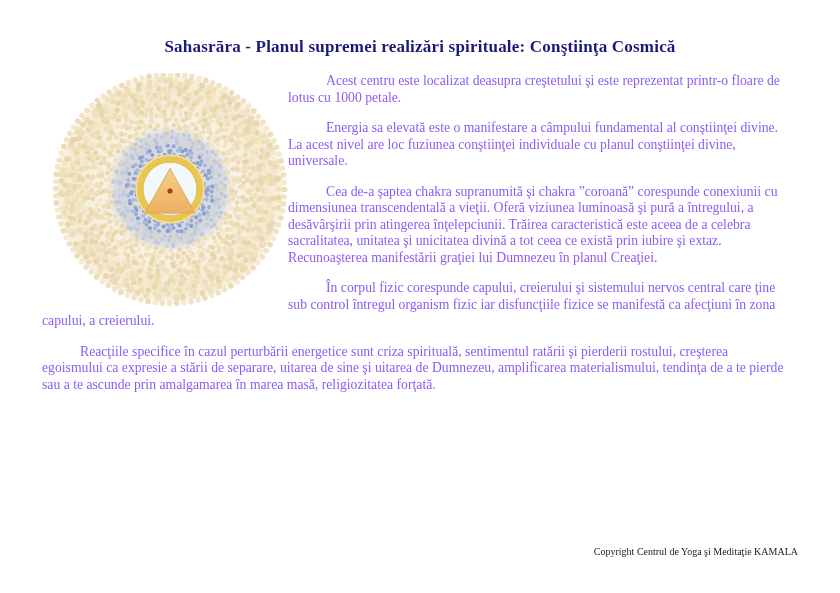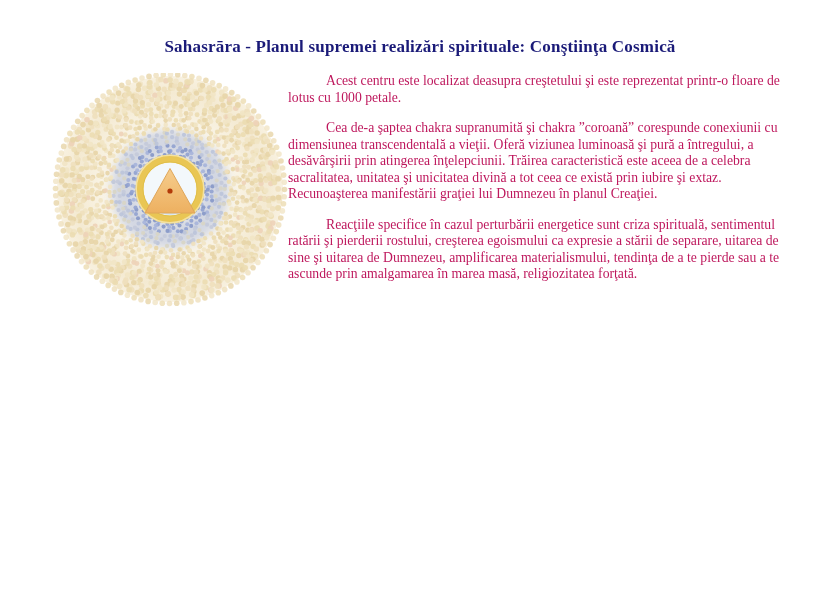--- a/index.html
+++ b/index.html
@@ -5,21 +5,21 @@
   html,body{margin:0;padding:0;background:#ffffff;}
   .slide{
     width:840px;height:593px;position:relative;background:#ffffff;
     font-family:"Liberation Serif","DejaVu Serif",serif;overflow:hidden;
   }
   .title{
     margin:0;padding:37px 20px 0;text-align:center;
     font-size:17px;font-weight:bold;color:#1a1a78;letter-spacing:.2px;
   }
   .body{
-    margin:16px 48px 0 42px;color:#be185d;
+    margin:16px 48px 0 42px;color:#8b5cf6;
     font-size:13.7px;line-height:16.5px;text-align:left;
   }
   .body p{margin:0 0 14px;text-indent:38px;}
   .mandala{float:left;width:246px;height:236px;margin:0;padding:0;}
   .copyright{
     position:absolute;right:42px;bottom:36px;
     font-size:10px;color:#1c1c1c;
   }
 </style>
 </head>
@@ -1647,17 +1647,20 @@
           <circle cx="128" cy="116" r="33.8" fill="none" stroke="#f6e6ae" stroke-width="1.5" opacity="0.85"></circle>
           <circle cx="128" cy="116" r="27" fill="none" stroke="#d9b93e" stroke-width="1" opacity="0.6"></circle>
           <circle cx="128" cy="116" r="26" fill="#f3f8fb"></circle>
           <path d="M106.1,130 A26,26 0 0 0 149.9,130 Z" fill="#cde0f0" opacity="0.85"></path>
           <polygon points="128,95.5 153,140 103,140" fill="url(#trig)" stroke="#dfa659" stroke-width="1" stroke-linejoin="round"></polygon>
           <circle cx="128" cy="118" r="2.6" fill="#b23a08"></circle>
         </svg>
     </figure>
 
     <p>Acest centru este localizat deasupra creştetului şi este reprezentat printr-o floare de lotus cu 1000 petale.</p>
+    <p>Energia sa elevată este o manifestare a câmpului fundamental al conştiinţei divine. La acest nivel are loc fuziunea conştiinţei individuale cu planul conştiinţei divine, universale.</p>
     <p>Cea de-a şaptea chakra supranumită şi chakra ”coroană” corespunde conexiunii cu dimensiunea transcendentală a vieţii. Oferă viziunea luminoasă şi pură a întregului, a desăvârşirii prin atingerea înţelepciunii. Trăirea caracteristică este aceea de a celebra sacralitatea, unitatea şi unicitatea divină a tot ceea ce există prin iubire şi extaz. Recunoaşterea manifestării graţiei lui Dumnezeu în planul Creaţiei.</p>
+    <p>În corpul fizic corespunde capului, creierului şi sistemului nervos central care ţine sub control întregul organism fizic iar disfuncţiile fizice se manifestă ca afecţiuni în zona capului, a creierului.</p>
     <p>Reacţiile specifice în cazul perturbării energetice sunt criza spirituală, sentimentul ratării şi pierderii rostului, creşterea egoismului ca expresie a stării de separare, uitarea de sine şi uitarea de Dumnezeu, amplificarea materialismului, tendinţa de a te pierde sau a te ascunde prin amalgamarea în marea masă, religiozitatea forţată.</p>
   </div>
 
+  <div class="copyright">Copyright Centrul de Yoga şi Meditaţie KAMALA</div>
 </div>
 
 </body></html>

